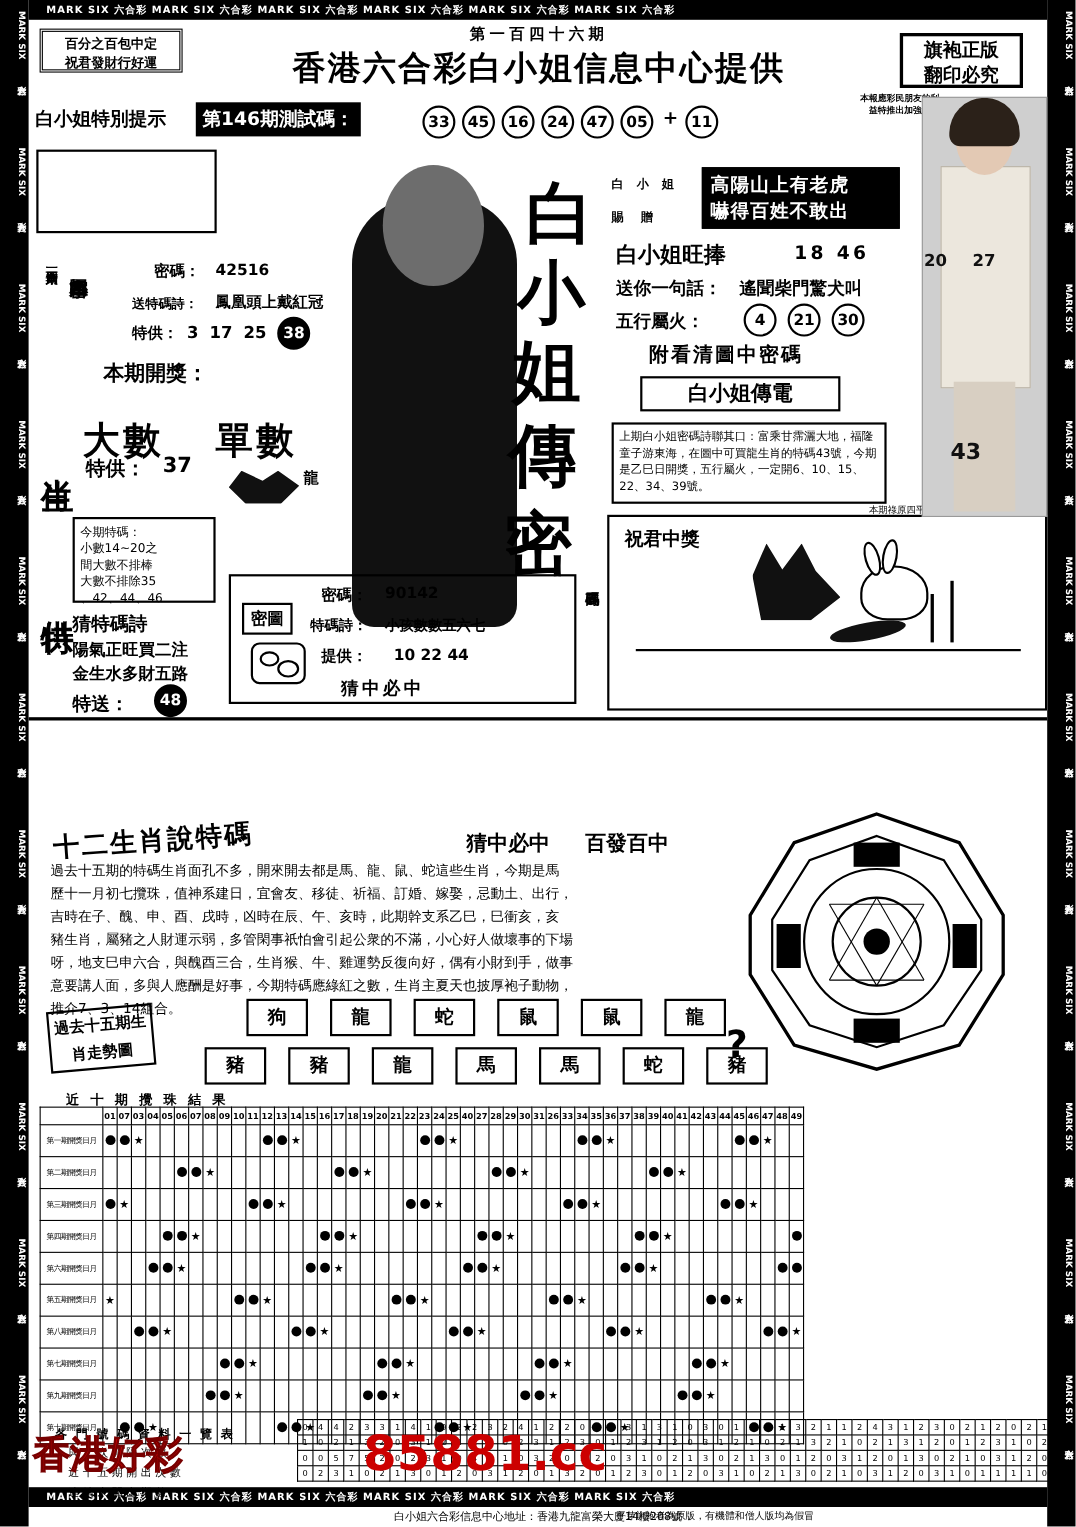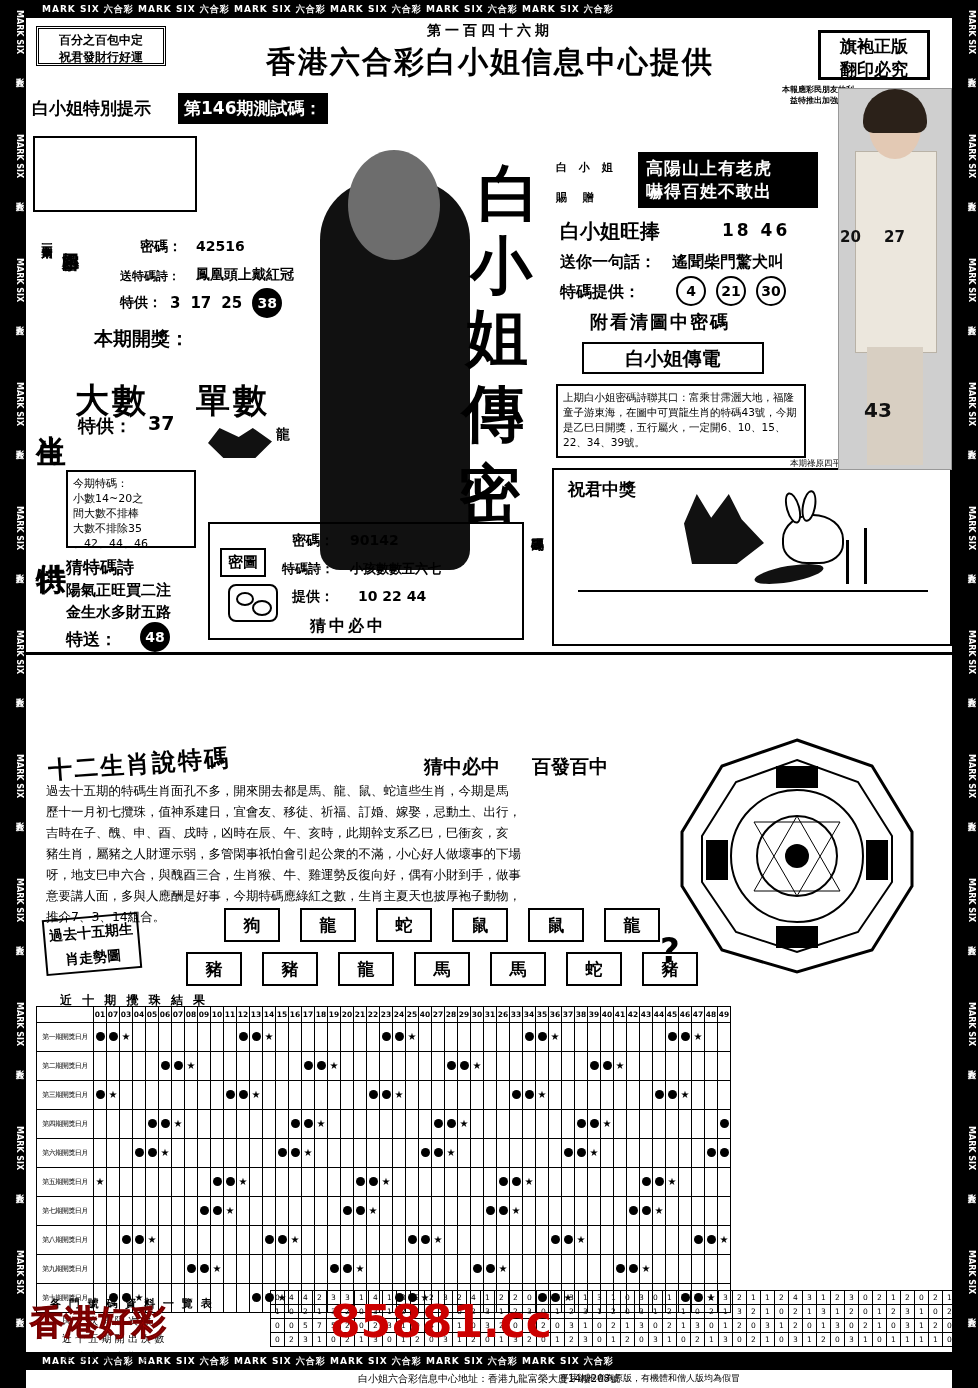--- a/index.html
+++ b/index.html
@@ -176,20 +176,21 @@
   <div class="hdr-main">香港六合彩白小姐信息中心提供</div>
   <div class="stamp2">
     <div>旗袍正版</div>
     <div>翻印必究</div>
   </div>
   <div class="stamp3">本報應彩民朋友的利益特推出加強版</div>
 
   <div class="tcrow">
     <div class="tclabel">白小姐特別提示</div>
     <div class="tcbox">第146期測試碼：</div>
+    <div class="tcballs" id="tcballs"><span class="ball">33</span><span class="ball">45</span><span class="ball">16</span><span class="ball">24</span><span class="ball">47</span><span class="ball">05</span><span class="plus">＋</span><span class="ball">11</span></div>
   </div>
 
   <div class="notebox"></div>
 
   <div class="vlabel" style="left:38px;top:238px;font-size:11px;">第一百四十六期</div>
   <div class="vlabel" style="left:60px;top:240px;font-size:17px;">白小姐密圖</div>
 
   <div class="codeline" style="left:140px;top:238px;">密碼：</div>
   <div class="codeline" style="left:196px;top:238px;">42516</div>
   <div class="codeline" style="left:120px;top:268px;font-size:12px;">送特碼詩：</div>
@@ -260,21 +261,21 @@
     <div style="font-size:17px;font-weight:bold;letter-spacing:1px;">高陽山上有老虎</div>
     <div style="font-size:17px;font-weight:bold;letter-spacing:1px;">嚇得百姓不敢出</div>
   </div>
 
   <div style="position:absolute;left:560px;top:218px;font-size:20px;font-weight:bold;">白小姐旺捧</div>
   <div style="position:absolute;left:722px;top:220px;font-size:17px;font-weight:bold;letter-spacing:3px;">18  46</div>
 
   <div style="position:absolute;left:560px;top:252px;font-size:16px;font-weight:bold;">送你一句話：</div>
   <div style="position:absolute;left:672px;top:252px;font-size:16px;font-weight:bold;">遙聞柴門驚犬叫</div>
 
-  <div style="position:absolute;left:560px;top:282px;font-size:16px;font-weight:bold;">特碼提供：</div>
+  <div style="position:absolute;left:560px;top:282px;font-size:16px;font-weight:bold;">五行屬火：</div>
   <div style="position:absolute;left:676px;top:276px;" id="rightoffer"><span class="ball" style="margin-right: 10px;">4</span><span class="ball" style="margin-right: 10px;">21</span><span class="ball" style="margin-right: 10px;">30</span></div>
 
   <div style="position:absolute;left:590px;top:310px;font-size:18px;font-weight:bold;letter-spacing:2px;">附看清圖中密碼</div>
 
   <div class="rbox" style="left:582px;top:342px;width:182px;height:32px;background:#fff;">
     <div style="text-align:center;font-size:19px;font-weight:bold;line-height:28px;">白小姐傳電</div>
   </div>
 
   <div class="rbox" style="left:556px;top:384px;width:250px;height:74px;padding:4px 5px;font-size:10.5px;line-height:15px;">
     <div>上期白小姐密碼詩聯其口：富乘甘霈灑大地，福隆童子游東海，在圖中可買龍生肖的特碼43號，今期是乙巳日開獎，五行屬火，一定開6、10、15、22、34、39號。</div>
@@ -729,20 +730,72 @@
             <td></td>
             <td><span class="dot"></span></td>
             <td><span class="dot"></span></td>
             <td><span class="star">★</span></td>
             <td></td>
             <td></td>
             <td></td>
             <td></td>
           </tr>
           <tr>
+            <td style="font-size:7px;letter-spacing:-0.5px;height:28px;">第八期開獎日月</td>
+            <td></td>
+            <td></td>
+            <td><span class="dot"></span></td>
+            <td><span class="dot"></span></td>
+            <td><span class="star">★</span></td>
+            <td></td>
+            <td></td>
+            <td></td>
+            <td></td>
+            <td></td>
+            <td></td>
+            <td></td>
+            <td></td>
+            <td><span class="dot"></span></td>
+            <td><span class="dot"></span></td>
+            <td><span class="star">★</span></td>
+            <td></td>
+            <td></td>
+            <td></td>
+            <td></td>
+            <td></td>
+            <td></td>
+            <td></td>
+            <td></td>
+            <td><span class="dot"></span></td>
+            <td><span class="dot"></span></td>
+            <td><span class="star">★</span></td>
+            <td></td>
+            <td></td>
+            <td></td>
+            <td></td>
+            <td></td>
+            <td></td>
+            <td></td>
+            <td></td>
+            <td><span class="dot"></span></td>
+            <td><span class="dot"></span></td>
+            <td><span class="star">★</span></td>
+            <td></td>
+            <td></td>
+            <td></td>
+            <td></td>
+            <td></td>
+            <td></td>
+            <td></td>
+            <td></td>
+            <td><span class="dot"></span></td>
+            <td><span class="dot"></span></td>
+            <td><span class="star">★</span></td>
+          </tr>
+          <tr>
             <td style="font-size:7px;letter-spacing:-0.5px;height:28px;">第七期開獎日月</td>
             <td></td>
             <td></td>
             <td></td>
             <td></td>
             <td></td>
             <td></td>
             <td></td>
             <td></td>
             <td><span class="dot"></span></td>
@@ -779,72 +832,20 @@
             <td></td>
             <td></td>
             <td><span class="dot"></span></td>
             <td><span class="dot"></span></td>
             <td><span class="star">★</span></td>
             <td></td>
             <td></td>
             <td></td>
             <td></td>
             <td></td>
-          </tr>
-          <tr>
-            <td style="font-size:7px;letter-spacing:-0.5px;height:28px;">第八期開獎日月</td>
-            <td></td>
-            <td></td>
-            <td><span class="dot"></span></td>
-            <td><span class="dot"></span></td>
-            <td><span class="star">★</span></td>
-            <td></td>
-            <td></td>
-            <td></td>
-            <td></td>
-            <td></td>
-            <td></td>
-            <td></td>
-            <td></td>
-            <td><span class="dot"></span></td>
-            <td><span class="dot"></span></td>
-            <td><span class="star">★</span></td>
-            <td></td>
-            <td></td>
-            <td></td>
-            <td></td>
-            <td></td>
-            <td></td>
-            <td></td>
-            <td></td>
-            <td><span class="dot"></span></td>
-            <td><span class="dot"></span></td>
-            <td><span class="star">★</span></td>
-            <td></td>
-            <td></td>
-            <td></td>
-            <td></td>
-            <td></td>
-            <td></td>
-            <td></td>
-            <td></td>
-            <td><span class="dot"></span></td>
-            <td><span class="dot"></span></td>
-            <td><span class="star">★</span></td>
-            <td></td>
-            <td></td>
-            <td></td>
-            <td></td>
-            <td></td>
-            <td></td>
-            <td></td>
-            <td></td>
-            <td><span class="dot"></span></td>
-            <td><span class="dot"></span></td>
-            <td><span class="star">★</span></td>
           </tr>
           <tr>
             <td style="font-size:7px;letter-spacing:-0.5px;height:28px;">第九期開獎日月</td>
             <td></td>
             <td></td>
             <td></td>
             <td></td>
             <td></td>
             <td></td>
             <td></td>

